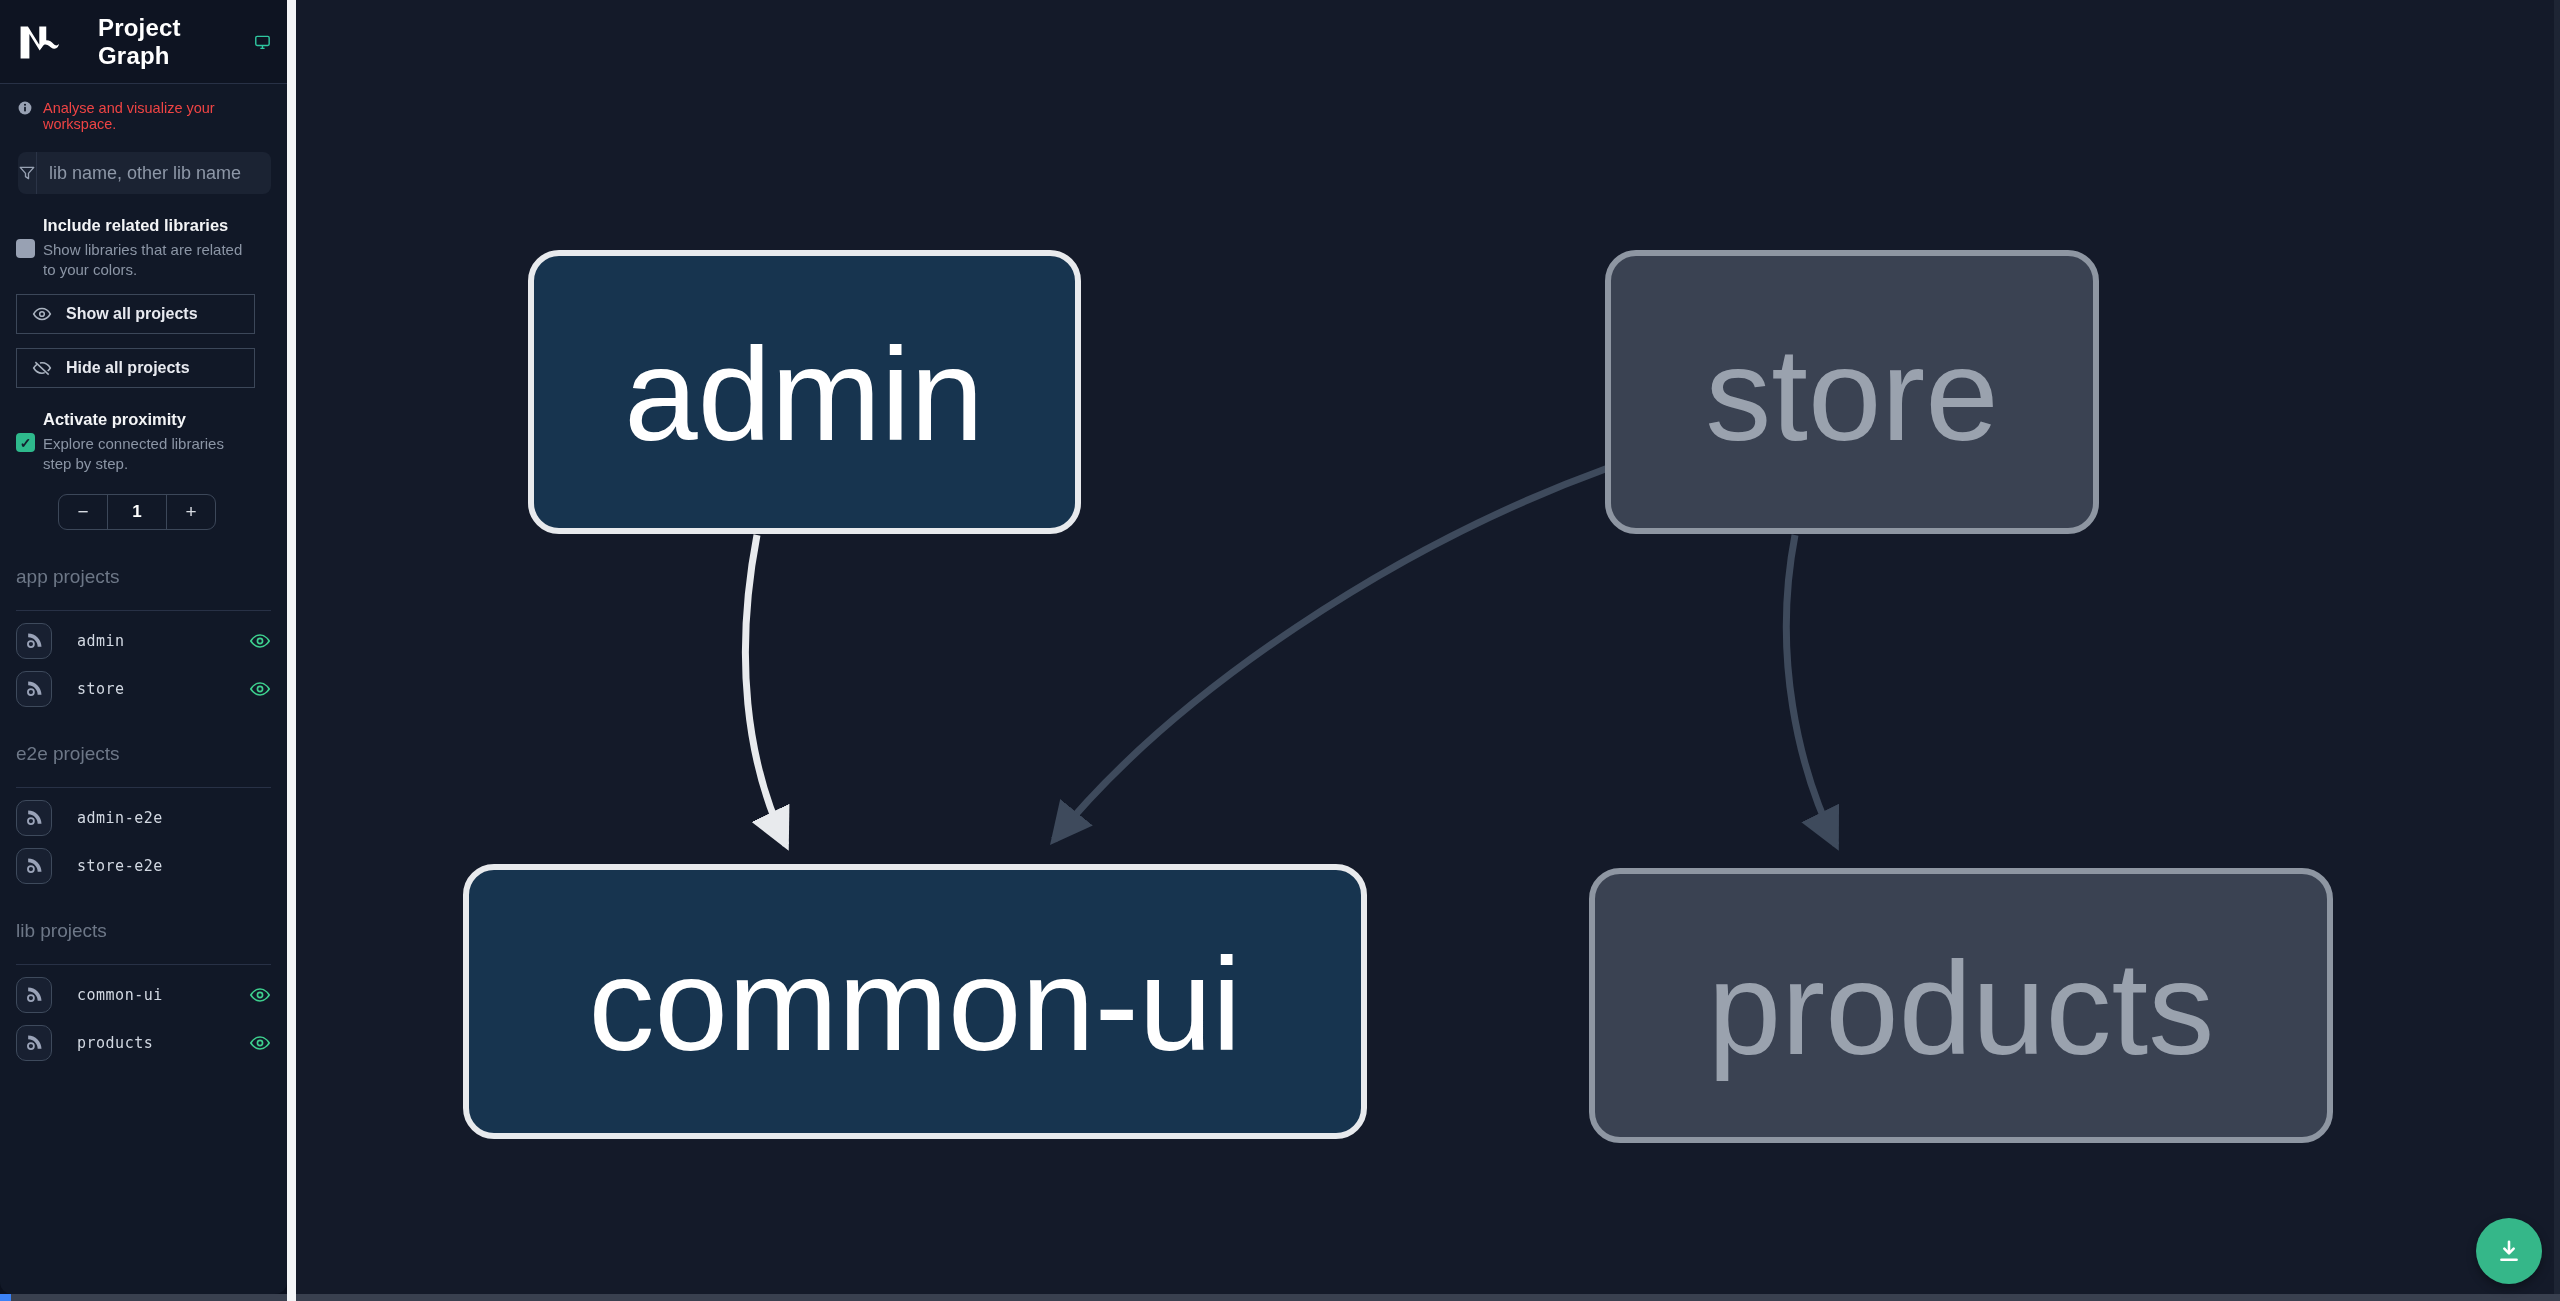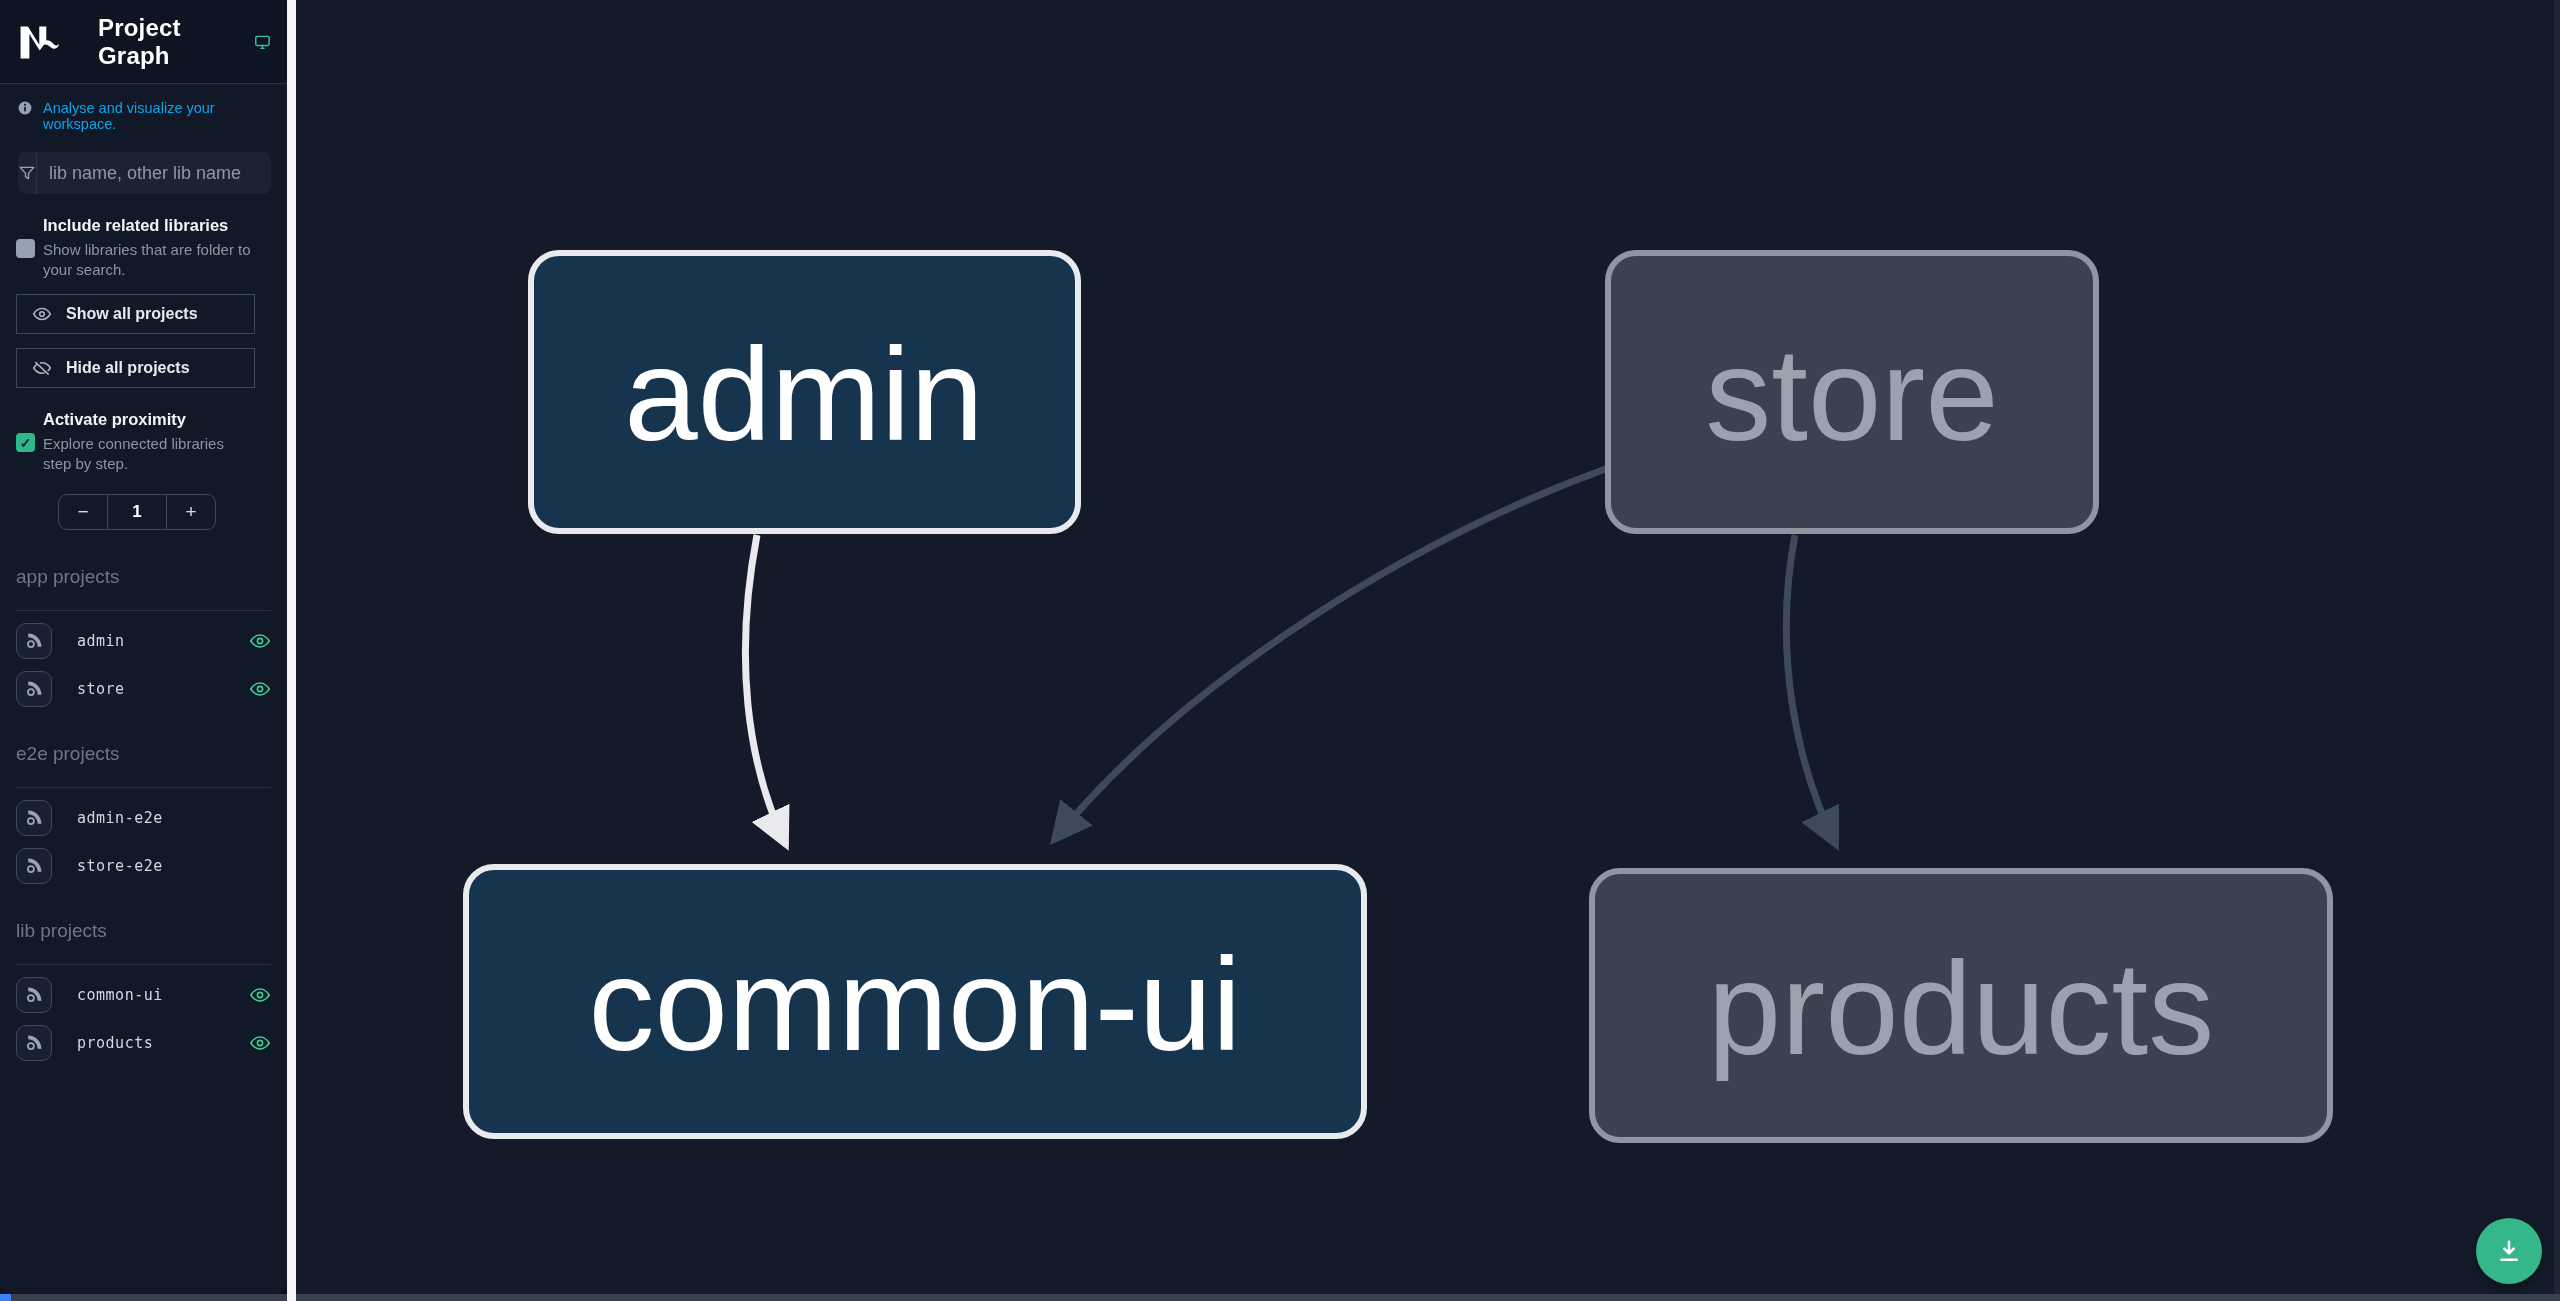--- a/index.html
+++ b/index.html
@@ -14,21 +14,21 @@
 
   
   .sidebar { position:absolute; left:0; top:0; width:287px; height:1294px; background:#111827;
              border-radius:0 0 12px 12px; z-index:2; color:#e5e7eb; overflow:hidden; }
   .sb-header { height:84px; display:flex; align-items:center; padding:0 16px; border-bottom:1px solid #283146; background:#0e1422;gap:12px; }
   .nx-logo { width:44px; height:44px; flex:0 0 auto; }
   .sb-title { font-size:24px; font-weight:700; color:#ffffff; margin-left:26px; letter-spacing:.2px; }
   .monitor-icon { width:22px; height:22px; margin-left:20px; }
 
   .sb-info { display:flex; align-items:flex-start; gap:11px; padding:15px 16px 10px 18px; }
-  .sb-info .txt { font-size:14.5px; color:#0ea5e9; padding-top:1px; }
+  .sb-info .txt { font-size:14.5px; color:#ef4444; padding-top:1px; }
   .info-icon { width:14px; height:14px; flex:0 0 auto; margin-top:2px; }
 
   .search-box { margin:10px 16px 0 18px; height:42px; background:#1b2333; border-radius:8px;
                 display:flex; align-items:stretch; overflow:hidden; }
   .search-iconcell { width:37px; display:flex; align-items:center; justify-content:center; border-right:1px solid #2b3447; }
   .search-box input { flex:1; background:transparent; border:none; outline:none; color:#d946ef;
                       font-size:18px; padding:0 12px; font-family:"Liberation Sans",sans-serif; }
   .search-box input::placeholder { color:#8d97a7; }
 
   .cb-row { display:flex; align-items:center; gap:8px; padding:0 16px 0 16px; margin-top:22px; }
@@ -111,21 +111,21 @@
           <path d="M3 4.5h18l-7 8v7l-4-2.6v-4.4z"></path>
         </svg>
       </div>
       <input type="text" placeholder="lib name, other lib name" style="">
     </div>
 
     <div class="cb-row">
       <div class="cb gray"></div>
       <div class="cb-texts">
         <div class="lbl">Include related libraries</div>
-        <div class="desc">Show libraries that are folder to your search.</div>
+        <div class="desc">Show libraries that are related to your colors.</div>
       </div>
     </div>
 
     <button class="sb-btn">
       <svg width="20" height="20" viewBox="0 0 24 24" fill="none" stroke="#aab3c0" stroke-width="1.8">
         <path d="M2 12s3.8-6.5 10-6.5S22 12 22 12s-3.8 6.5-10 6.5S2 12 2 12z"></path>
         <circle cx="12" cy="12" r="2.8"></circle>
       </svg>
       <span>Show all projects</span>
     </button>

